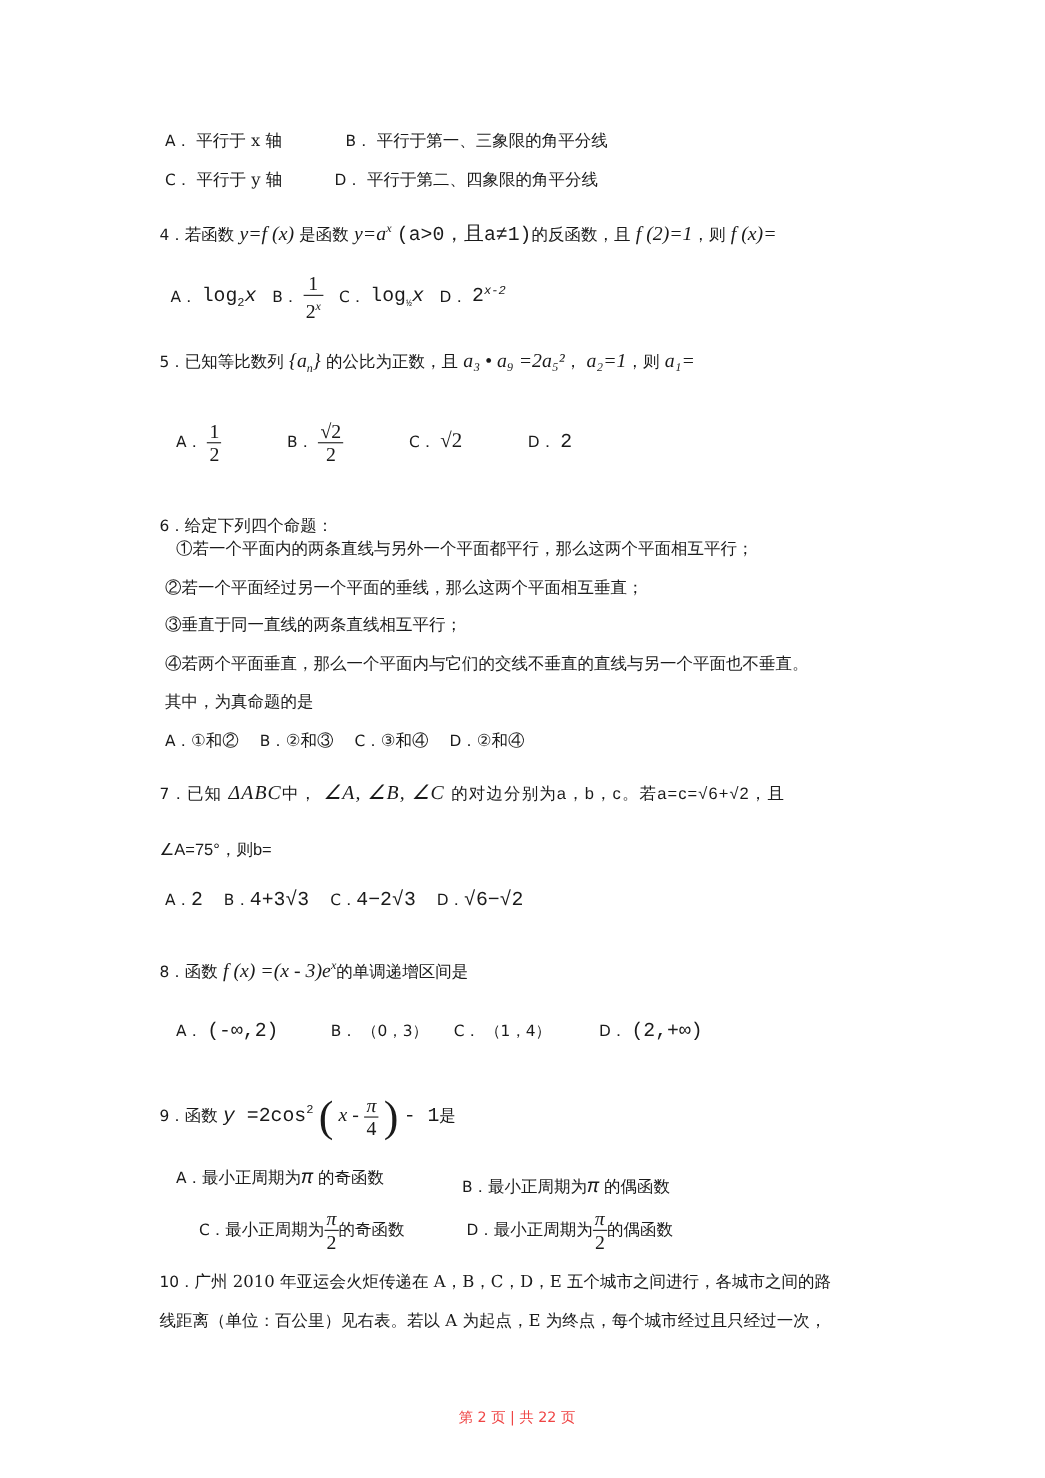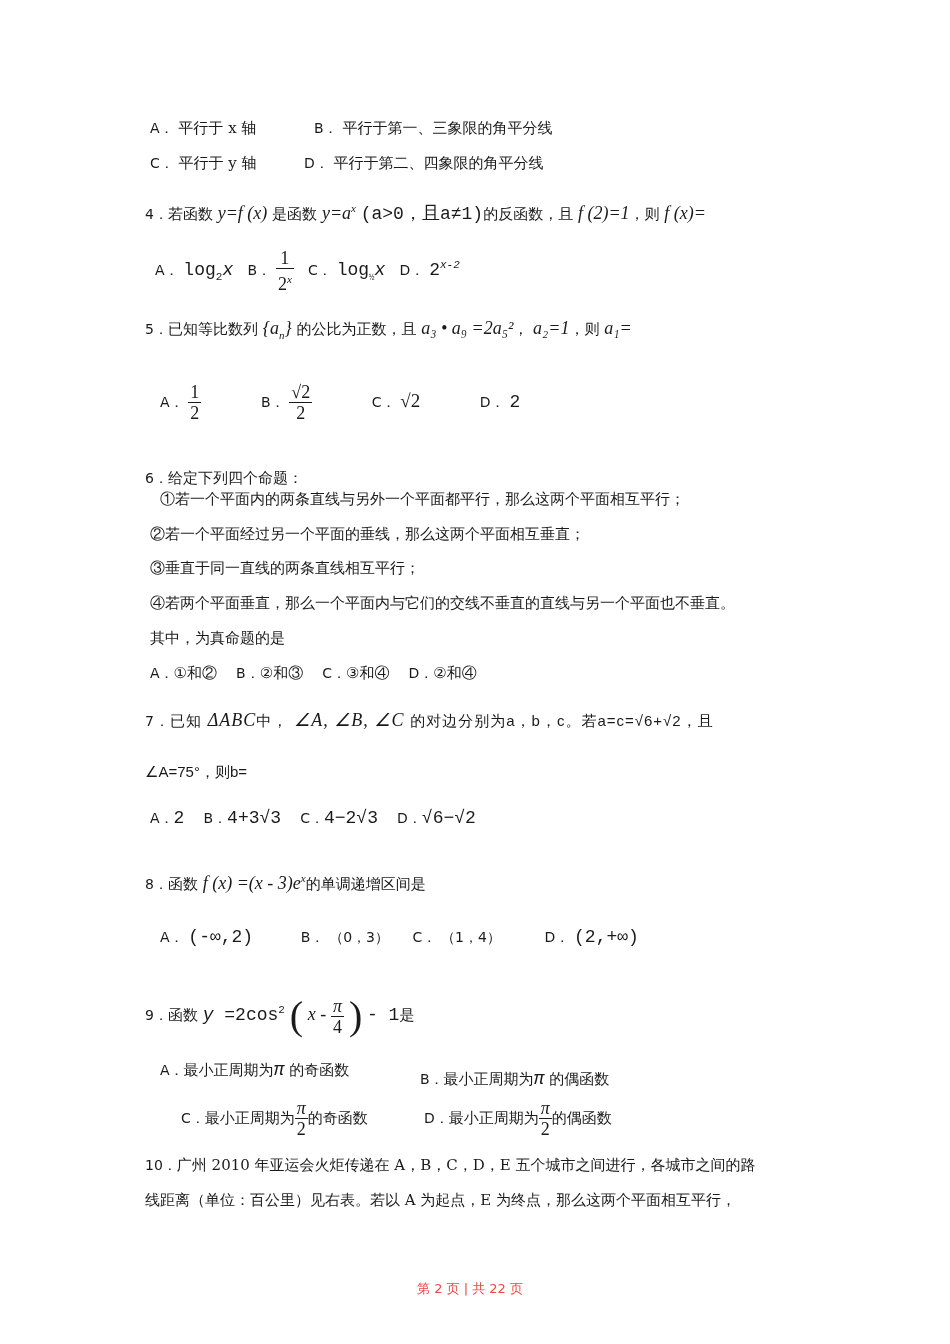--- a/index.html
+++ b/index.html
@@ -150,15 +150,15 @@
 <div class="abs line" style="left:148px; top:1098px;margin-left:33px;">
   <span class="lbl">C．</span><span>最小正周期为</span><span class="frac"><span class="num"><i>π</i></span><span class="den">2</span></span><span>的奇函数</span>
 </div>
 <div class="abs line" style="left:424px; top:1098px;">
   <span class="lbl">D．</span><span>最小正周期为</span><span class="frac"><span class="num"><i>π</i></span><span class="den">2</span></span><span>的偶函数</span>
 </div>
 
 <div class="abs line" style="left:145px; top:1155px;">
   <span class="lbl">10．</span><span>广州 2010 年亚运会火炬传递在 A，B，C，D，E 五个城市之间进行，各城市之间的路</span>
 </div>
-<div class="abs line" style="left:145px; top:1190px;">线距离（单位：百公里）见右表。若以 A 为起点，E 为终点，那么这两个平面相互平行，</div>
+<div class="abs line" style="left:145px; top:1190px;">线距离（单位：百公里）见右表。若以 A 为起点，E 为终点，每个城市经过且只经过一次，</div>
 
 <div class="abs footer" style="left:417px; top:1280px;">第 2 页 | 共 22 页</div>
 
 </body></html>

